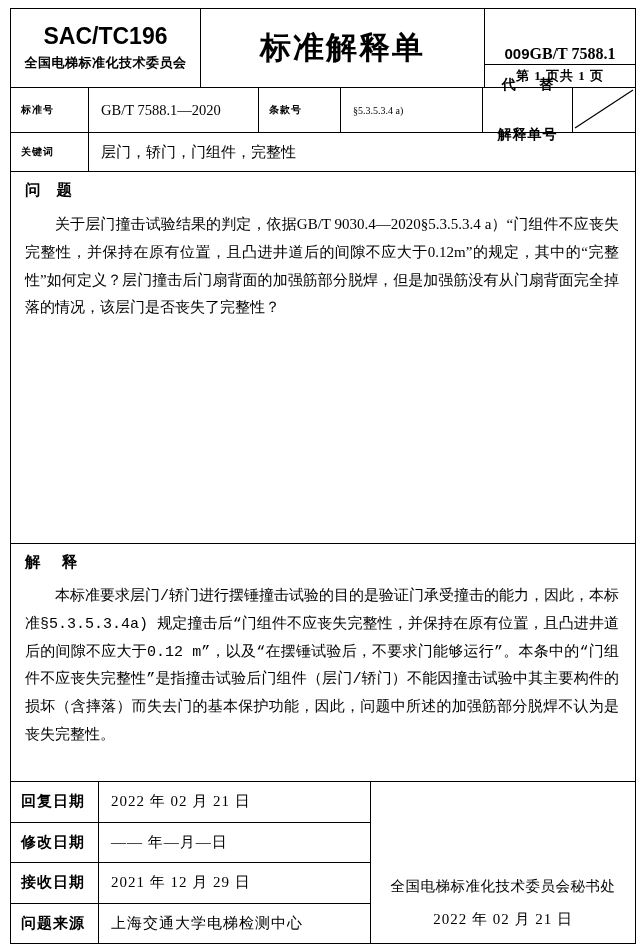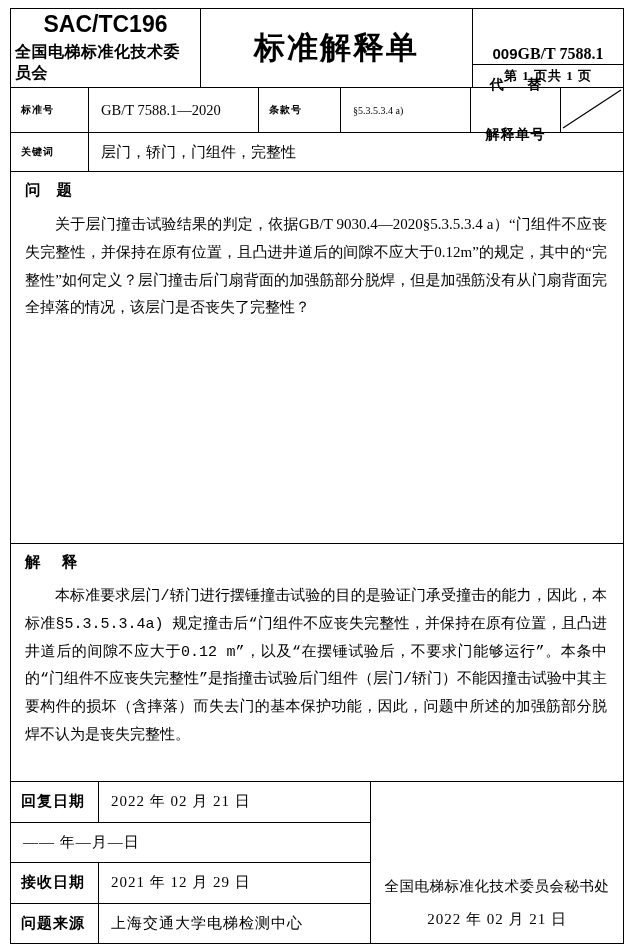--- a/index.html
+++ b/index.html
@@ -12,21 +12,21 @@
     height: 952px;
     font-family: "Liberation Serif", "DejaVu Serif", serif;
     color: #000;
     overflow: hidden;
   }
   .page {
     position: relative;
     width: 640px;
     height: 952px;
     box-sizing: border-box;
-    padding: 8px 16px 6px 10px;
+    padding: 8px 4px 6px 10px;
     border-radius: 18px;
   }
   .sheet {
     border: 1.5px solid #000;
     width: 100%;
     height: 936px;
     box-sizing: border-box;
     display: flex;
     flex-direction: column;
   }
@@ -50,21 +50,21 @@
   .org-abbr {
     font-family: "Liberation Sans", sans-serif;
     font-weight: bold;
     font-size: 23px;
     letter-spacing: 0px;
     line-height: 1.1;
   }
   .org-name {
     font-family: "Liberation Sans", sans-serif;
     font-weight: bold;
-    font-size: 16px;
+    font-size: 13px;
     margin-top: 4px;
     letter-spacing: 0.5px;
   }
   .hdr-mid {
     flex: 1;
     border-right: 1.5px solid #000;
     display: flex;
     align-items: center;
     justify-content: center;
   }
@@ -304,20 +304,21 @@
       <div class="body-text indent">本标准要求层门/轿门进行摆锤撞击试验的目的是验证门承受撞击的能力，因此，本标准§5.3.5.3.4a) 规定撞击后“门组件不应丧失完整性，并保持在原有位置，且凸进井道后的间隙不应大于0.12 m”，以及“在摆锤试验后，不要求门能够运行”。本条中的“门组件不应丧失完整性”是指撞击试验后门组件（层门/轿门）不能因撞击试验中其主要构件的损坏（含摔落）而失去门的基本保护功能，因此，问题中所述的加强筋部分脱焊不认为是丧失完整性。</div>
     </div>
 
     <div class="footer">
       <div class="foot-left">
         <div class="foot-row">
           <div class="foot-lbl">回复日期</div>
           <div class="foot-val">2022 年 02 月 21 日</div>
         </div>
         <div class="foot-row">
+          <div class="foot-lbl">修改日期</div>
           <div class="foot-val">—— 年—月—日</div>
         </div>
         <div class="foot-row">
           <div class="foot-lbl">接收日期</div>
           <div class="foot-val">2021 年 12 月 29 日</div>
         </div>
         <div class="foot-row">
           <div class="foot-lbl">问题来源</div>
           <div class="foot-val">上海交通大学电梯检测中心</div>
         </div>

